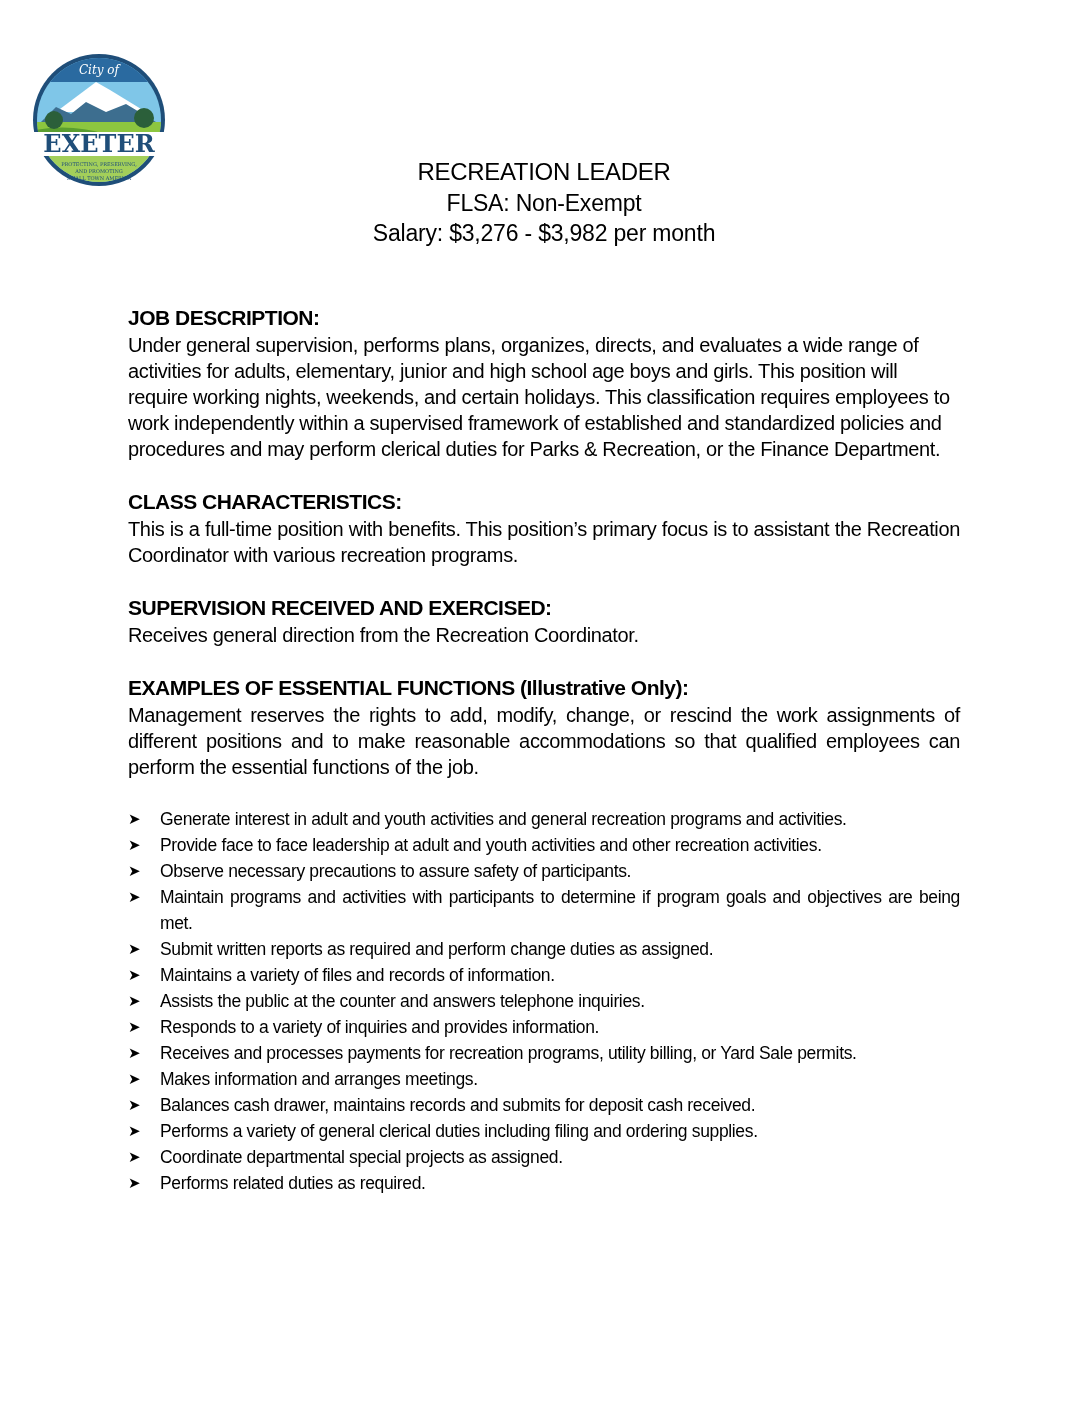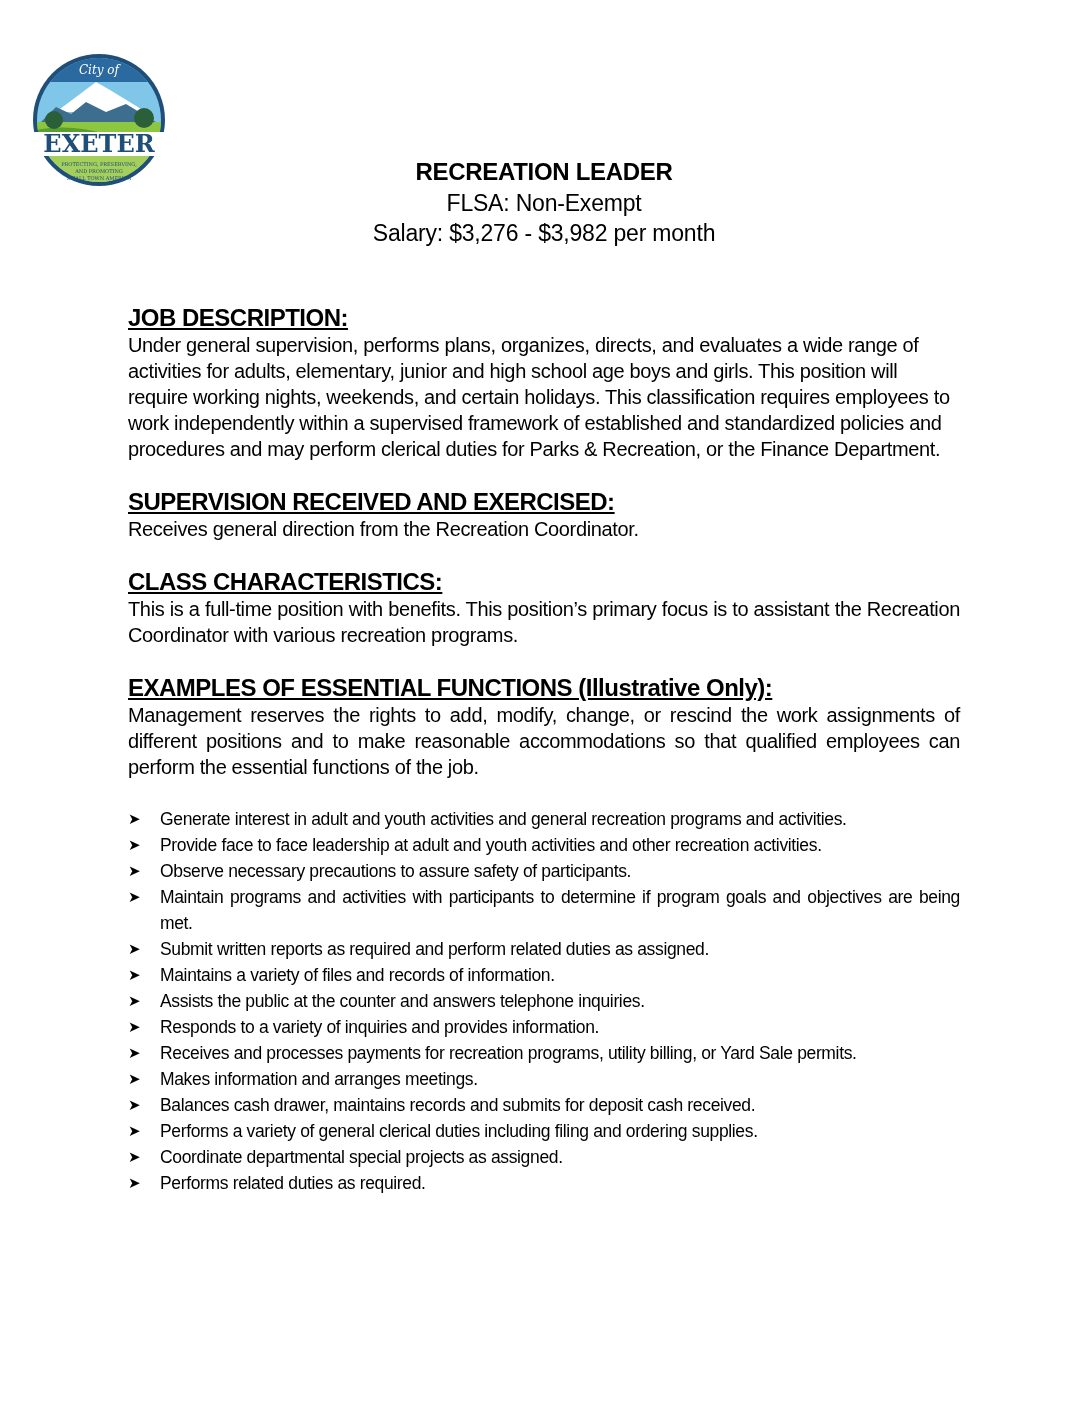--- a/index.html
+++ b/index.html
@@ -2,26 +2,26 @@
 <html><head>
 <meta charset="utf-8">
 <style>
   html, body { margin: 0; padding: 0; background: #ffffff; }
   body {
     width: 1088px; height: 1408px; position: relative; overflow: hidden;
     font-family: "Liberation Sans", sans-serif; color: #000;
   }
   .logo { position: absolute; left: 26px; top: 52px; width: 146px; height: 142px; }
   .header { position: absolute; left: 0; width: 1088px; top: 156px; text-align: center; }
-  .title { font-size: 24px; font-weight: bold; line-height: 32px; letter-spacing: -0.3px; }
+  .title { font-size: 24px; font-weight: normal; line-height: 32px; letter-spacing: -0.3px; }
   .sub { font-size: 23px; line-height: 30px; letter-spacing: -0.2px; }
   .content { position: absolute; left: 128px; top: 304px; width: 832px; }
   .section { margin-bottom: 26px; }
   .heading {
-    font-size: 24px; font-weight: bold; text-decoration: underline; line-height: 28px;
+    font-size: 21px; font-weight: bold; line-height: 28px;
     letter-spacing: -0.5px; margin: 0;
   }
   .para { font-size: 20px; line-height: 26px; margin: 0; letter-spacing: -0.35px; }
   .justify { text-align: justify; }
   ul.bullets { list-style: none; margin: 26px 0 0 0; padding: 0; }
   ul.bullets li {
     position: relative; padding-left: 32px; font-size: 17.5px; line-height: 26px;
     letter-spacing: -0.35px; text-align: justify;
   }
   .arrow { position: absolute; left: 0; top: 0; width: 16px; font-size: 15px; }
@@ -64,38 +64,38 @@
 </div>
 
 <div class="content">
 
   <div class="section">
     <h2 class="heading">JOB DESCRIPTION:</h2>
     <p class="para">Under general supervision, performs plans, organizes, directs, and evaluates a wide range of activities for adults, elementary, junior and high school age boys and girls.  This position will require working nights, weekends, and certain holidays. This classification requires employees to work independently within a supervised framework of established and standardized policies and procedures and may perform clerical duties for Parks &amp; Recreation, or the Finance Department.</p>
   </div>
 
   <div class="section">
-    <h2 class="heading">SUPERVISION RECEIVED AND EXERCISED:</h2>
-    <p class="para">Receives general direction from the Recreation Coordinator.</p>
+    <h2 class="heading">CLASS CHARACTERISTICS:</h2>
+    <p class="para justify">This is a full-time position with benefits. This position’s primary focus is to assistant the Recreation Coordinator with various recreation programs.</p>
   </div>
 
   <div class="section">
-    <h2 class="heading">CLASS CHARACTERISTICS:</h2>
-    <p class="para justify">This is a full-time position with benefits. This position’s primary focus is to assistant the Recreation Coordinator with various recreation programs.</p>
+    <h2 class="heading">SUPERVISION RECEIVED AND EXERCISED:</h2>
+    <p class="para">Receives general direction from the Recreation Coordinator.</p>
   </div>
 
   <div class="section">
     <h2 class="heading">EXAMPLES OF ESSENTIAL FUNCTIONS (Illustrative Only):</h2>
     <p class="para justify">Management reserves the rights to add, modify, change, or rescind the work assignments of different positions and to make reasonable accommodations so that qualified employees can perform the essential functions of the job.</p>
     <ul class="bullets">
       <li><span class="arrow">➤</span><span>Generate interest in adult and youth activities and general recreation programs and activities.</span></li>
       <li><span class="arrow">➤</span><span>Provide face to face leadership at adult and youth activities and other recreation activities.</span></li>
       <li><span class="arrow">➤</span><span>Observe necessary precautions to assure safety of participants.</span></li>
       <li><span class="arrow">➤</span><span>Maintain programs and activities with participants to determine if program goals and objectives are being met.</span></li>
-      <li><span class="arrow">➤</span><span>Submit written reports as required and perform related duties as assigned.</span></li>
+      <li><span class="arrow">➤</span><span>Submit written reports as required and perform change duties as assigned.</span></li>
       <li><span class="arrow">➤</span><span>Maintains a variety of files and records of information.</span></li>
       <li><span class="arrow">➤</span><span>Assists the public at the counter and answers telephone inquiries.</span></li>
       <li><span class="arrow">➤</span><span>Responds to a variety of inquiries and provides information.</span></li>
       <li><span class="arrow">➤</span><span>Receives and processes payments for recreation programs, utility billing, or Yard Sale permits.</span></li>
       <li><span class="arrow">➤</span><span>Makes information and arranges meetings.</span></li>
       <li><span class="arrow">➤</span><span>Balances cash drawer, maintains records and submits for deposit cash received.</span></li>
       <li><span class="arrow">➤</span><span>Performs a variety of general clerical duties including filing and ordering supplies.</span></li>
       <li><span class="arrow">➤</span><span>Coordinate departmental special projects as assigned.</span></li>
       <li><span class="arrow">➤</span><span>Performs related duties as required.</span></li>
     </ul>

